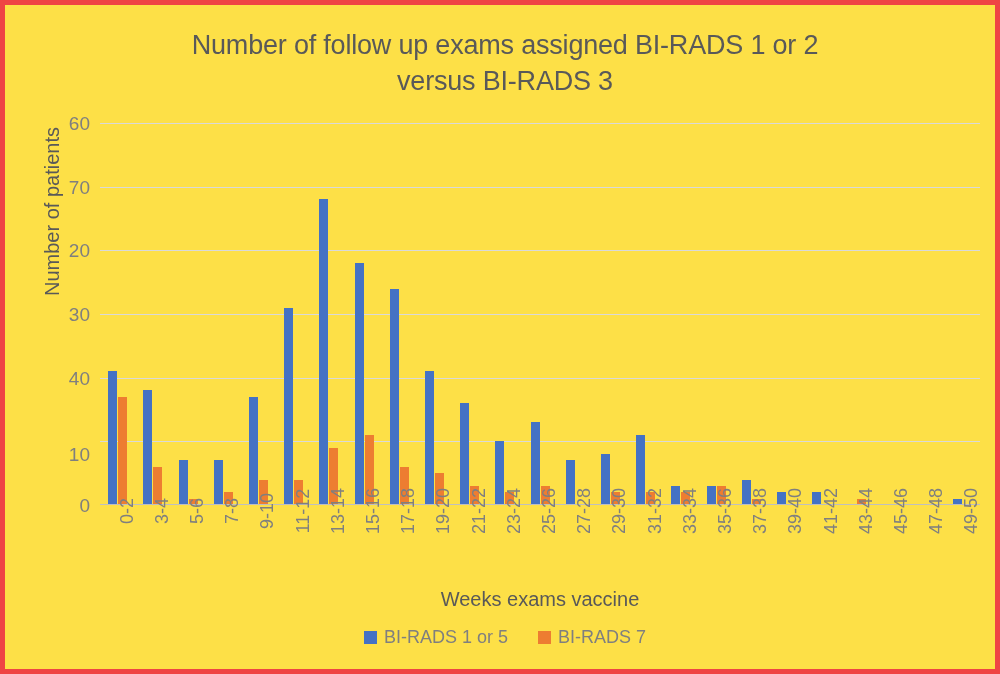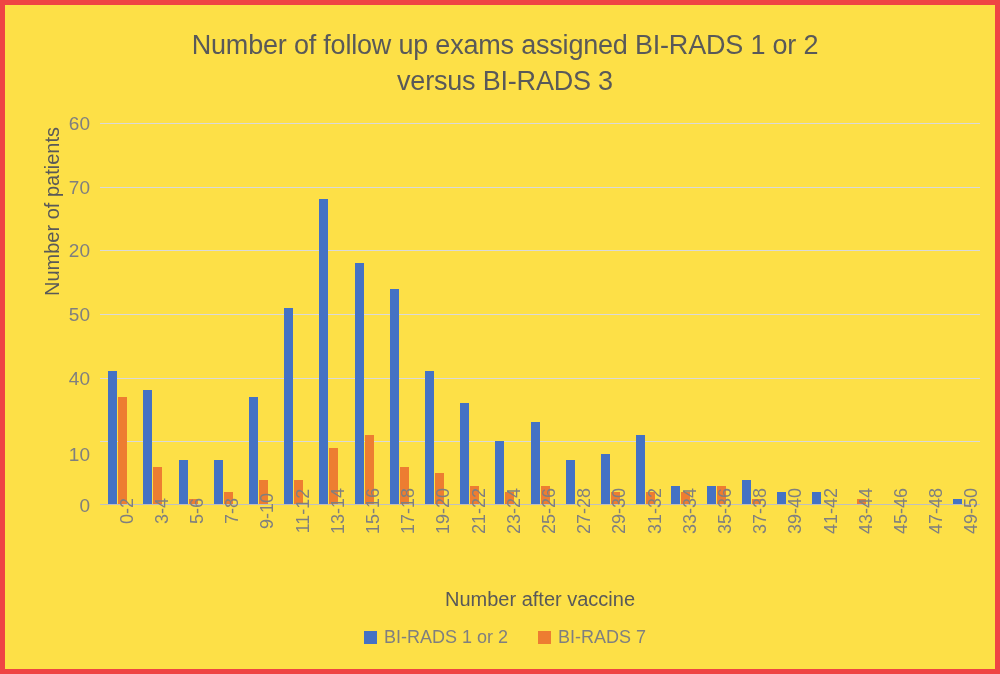--- a/index.html
+++ b/index.html
@@ -184,21 +184,21 @@
     <div>Number of follow up exams assigned BI-RADS 1 or 2</div>
     <div>versus BI-RADS 3</div>
   </div>
 
   <div class="y-axis-title">Number of patients</div>
 
   <div id="y-axis-labels">
       <div class="y-tick-label" style="top: 0px;">60</div>
       <div class="y-tick-label" style="top: 63.6667px;">70</div>
       <div class="y-tick-label" style="top: 127.333px;">20</div>
-      <div class="y-tick-label" style="top: 191px;">50</div>
+      <div class="y-tick-label" style="top: 191px;">30</div>
       <div class="y-tick-label" style="top: 254.667px;">40</div>
       <div class="y-tick-label" style="top: 318.333px; margin-top: 13px;">10</div>
       <div class="y-tick-label" style="top: 382px;">0</div>
     </div>
 
   <div class="plot-area">
     <div id="gridlines">
         <div class="gridline" style="top: 0px;"></div>
         <div class="gridline" style="top: 63.6667px;"></div>
         <div class="gridline" style="top: 127.333px;"></div>
@@ -382,26 +382,26 @@
         <span class="x-tick-label">45-46</span>
       </div>
       <div class="x-tick-cell">
         <span class="x-tick-label">47-48</span>
       </div>
       <div class="x-tick-cell">
         <span class="x-tick-label">49-50</span>
       </div>
     </div>
 
-  <div class="x-axis-title">Number after vaccine</div>
+  <div class="x-axis-title">Weeks exams vaccine</div>
 
   <div class="legend" id="legend">
       <div class="legend-item">
         <span class="legend-swatch" style="background: rgb(68, 114, 196);"></span>
-        <span class="legend-label">BI-RADS 1 or 2</span>
+        <span class="legend-label">BI-RADS 1 or 5</span>
       </div>
       <div class="legend-item">
         <span class="legend-swatch" style="background: rgb(237, 125, 49);"></span>
         <span class="legend-label">BI-RADS 7</span>
       </div>
     </div>
 
 </div>
 
 </body></html>

